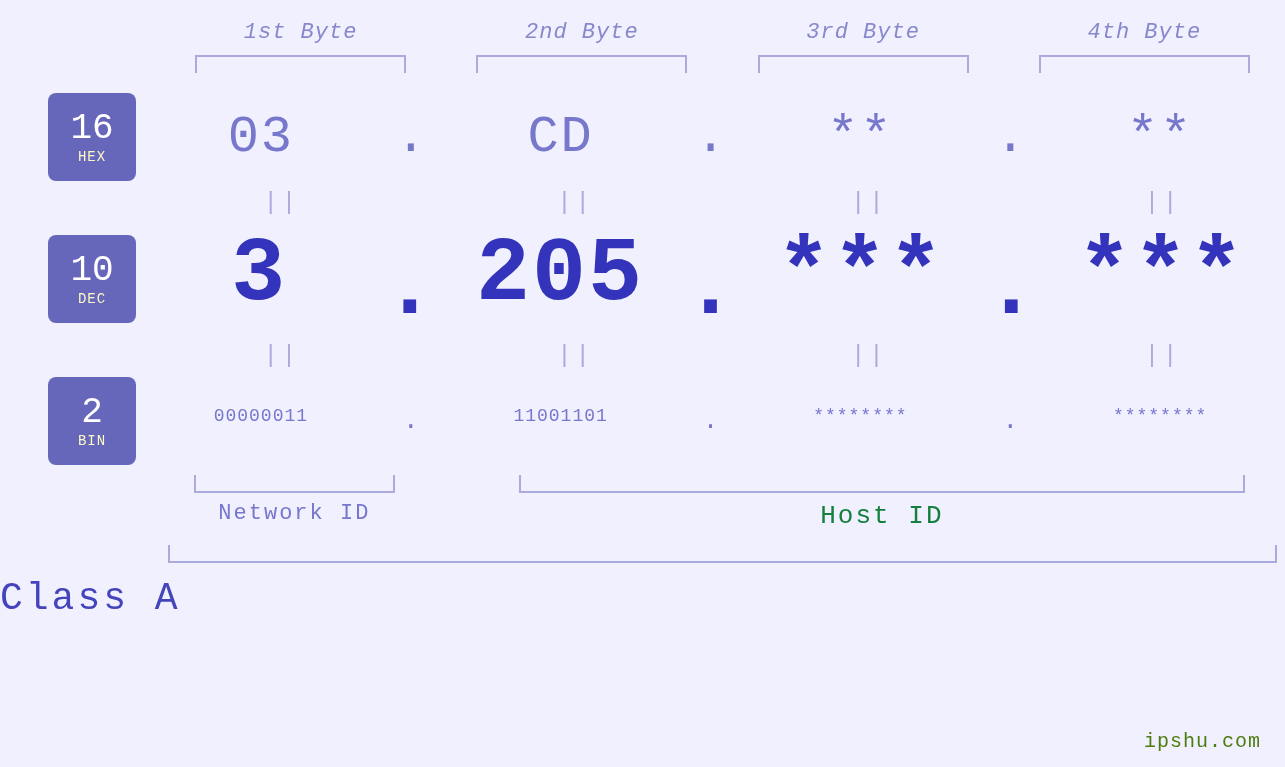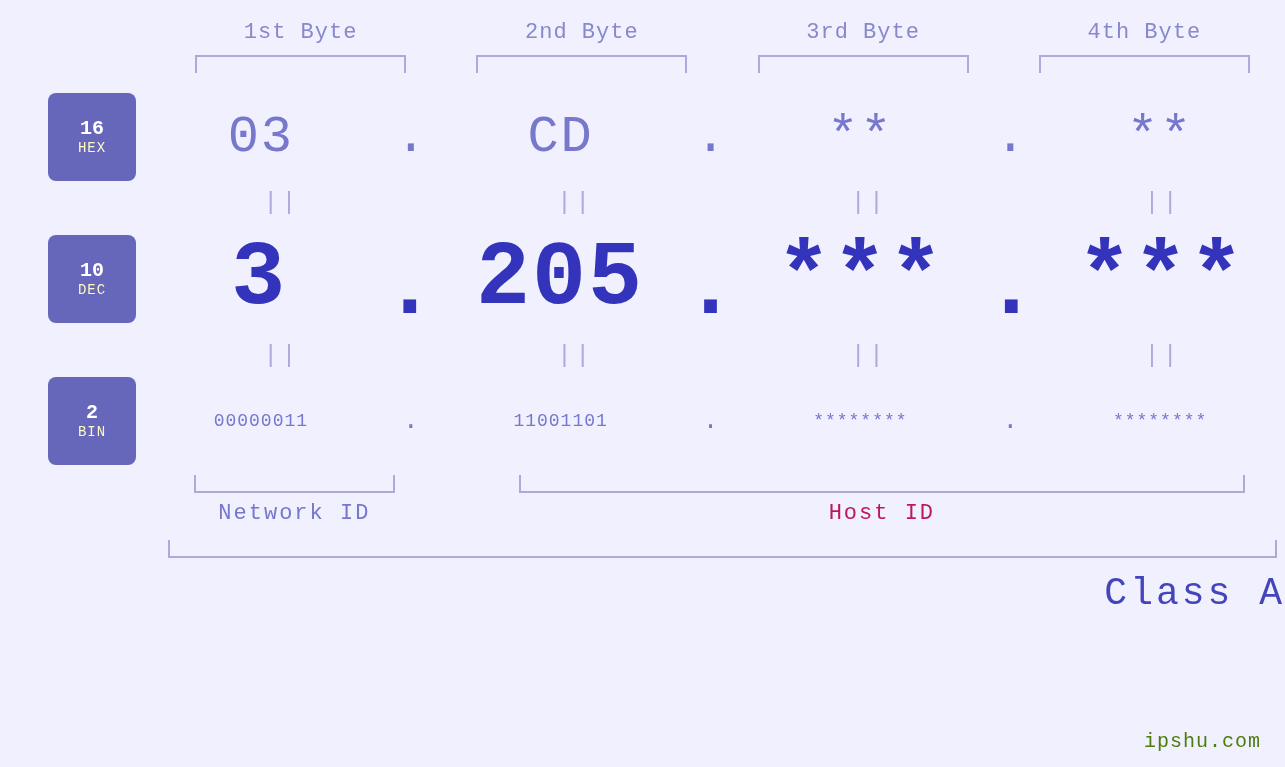--- a/index.html
+++ b/index.html
@@ -27,20 +27,21 @@
       padding-left: 160px;
       margin-bottom: 10px;
     }
 
     .byte-header {
       flex: 1;
       text-align: center;
       color: #8888cc;
       font-size: 22px;
       letter-spacing: 1px;
+      font-style: italic;
     }
 
     
     .brackets-top {
       display: flex;
       padding-left: 160px;
       margin-bottom: 20px;
     }
 
     .bracket-cell {
@@ -73,37 +74,37 @@
       display: flex;
       flex-direction: column;
       align-items: center;
       justify-content: center;
       margin-left: 48px;
       flex-shrink: 0;
     }
 
     .base-number {
       color: white;
-      font-size: 20px;
-      font-weight: bold;
+      font-size: 36px;
+      font-weight: normal;
       line-height: 1.1;
     }
 
     .base-text {
       color: #fef9c3;
       font-size: 14px;
       font-weight: normal;
       letter-spacing: 1px;
     }
 
     
     .data-cells {
       display: flex;
       flex: 1;
-      align-items: center;
+      align-items: flex-start;
     }
 
     .data-cell {
       flex: 1;
       text-align: center;
       display: flex;
       align-items: center;
       justify-content: center;
     }
 
@@ -173,21 +174,21 @@
       letter-spacing: 4px;
     }
 
     .equals-dot-cell {
       flex: 0 0 50px;
     }
 
     
     .class-row {
       display: flex;
-      justify-content: flex-end;
+      justify-content: flex-start;
       margin-top: 14px;
     }
 
     .class-label {
       color: #4444bb;
       font-size: 38px;
       letter-spacing: 3px;
     }
 
     
@@ -346,21 +347,21 @@
     <div style="flex:0 0 50px;"></div>
 
     <div style="flex:3; display:flex; justify-content:center;">
       <div style="width:90%; height:18px; border-bottom:2px solid #aaaadd; border-left:2px solid #aaaadd; border-right:2px solid #aaaadd;"></div>
     </div>
   </div>
 
   <div style="display:flex; padding-left:160px; margin-top:8px;justify-content:center;">
     <div style="flex:1; text-align:center; color:#7777cc; font-size:22px; letter-spacing:2px; font-family:'Courier New',monospace;">Network ID</div>
     <div style="flex:0 0 50px;"></div>
-    <div style="flex:3; text-align:center; color:#be185d; font-size:22px; letter-spacing:2px; font-family:'Courier New',monospace;">Host ID</div>
+    <div style="flex:3; text-align:center; color:#15803d; font-size:26px; letter-spacing:2px; font-family:'Courier New',monospace;">Host ID</div>
   </div>
 
   <div style="display:flex; padding-left:160px; margin-top:14px;">
     <div style="flex:1; height:18px; border-bottom:2px solid #aaaadd; border-left:2px solid #aaaadd; border-right:2px solid #aaaadd; margin:0 8px;"></div>
   </div>
 
   <div class="class-row">
     <span class="class-label">Class A</span>
   </div>
 

